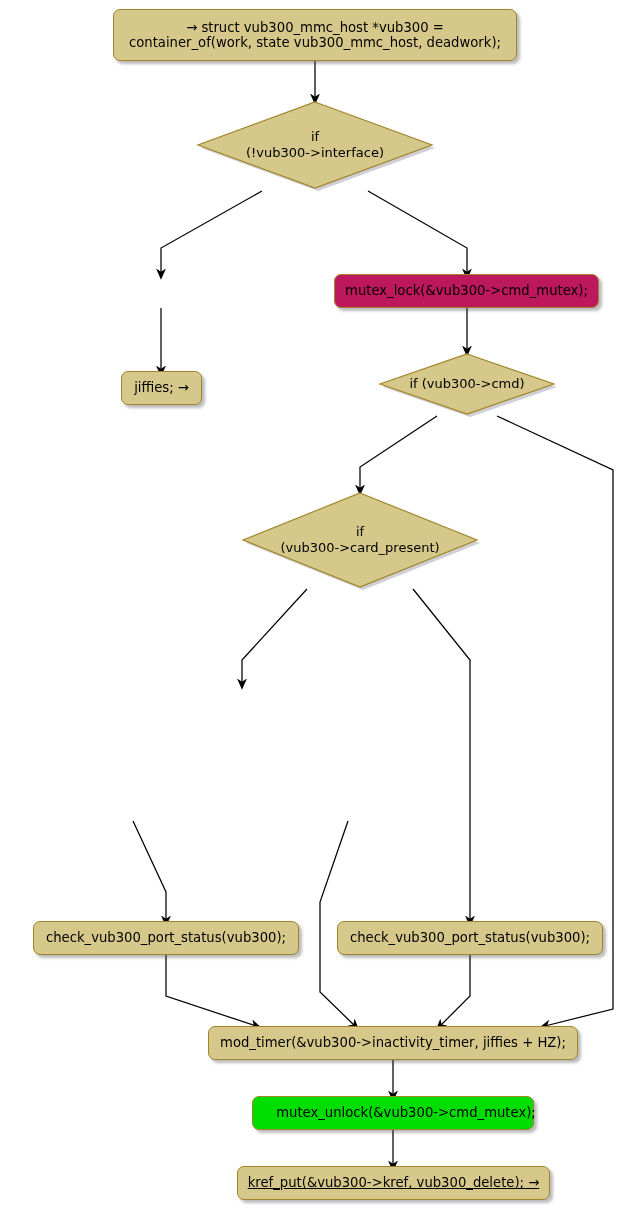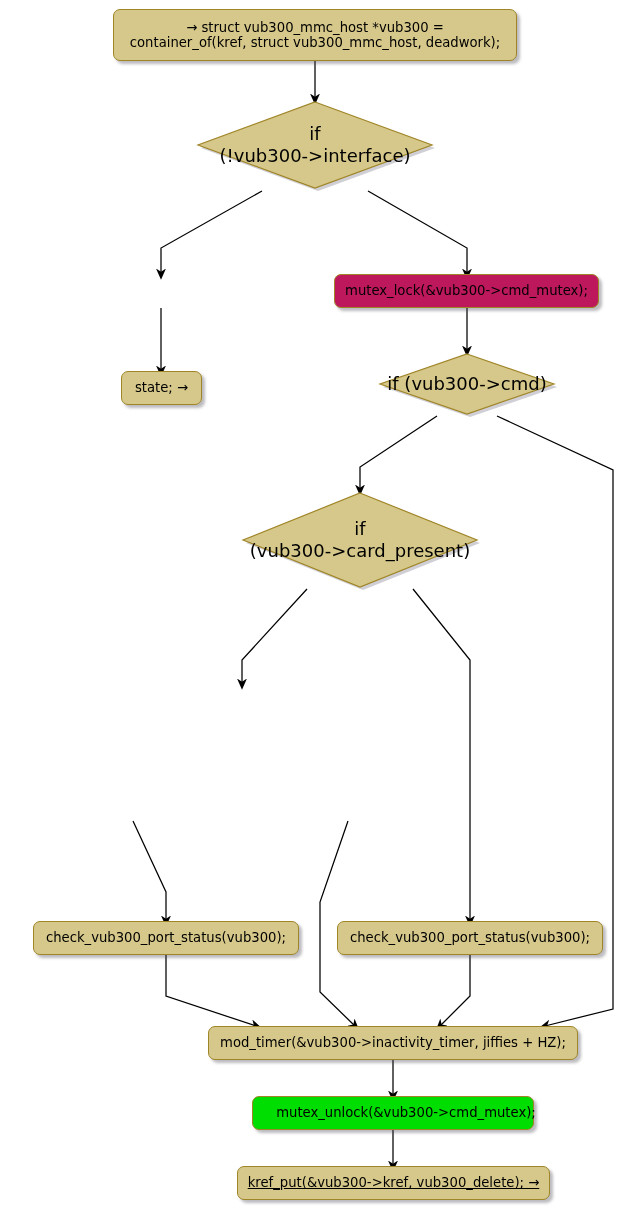--- a/index.html
+++ b/index.html
@@ -19,21 +19,21 @@
     white-space:pre;text-align:center;
   }
   .rect.red{background:#be185d;border-color:#A08528;}
   .rect.green{background:#00DD00;border-color:#A08528;padding-left:26px;}
   
   .diamond{position:absolute;}
   .diamond .shape{position:absolute;left:0;top:0;width:100%;height:100%;}
   .diamond .txt{
     position:absolute;left:0;top:0;width:100%;height:100%;
     display:flex;align-items:center;justify-content:center;
-    color:#000;font-size:18px;line-height:1.25;text-align:center;
+    color:#000;font-size:13px;line-height:1.25;text-align:center;
     white-space:pre;
   }
 </style>
 </head>
 <body>
 
 <div id="canvas">
 
   <svg class="edges" viewBox="0 0 627 1217" xmlns="http://www.w3.org/2000/svg">
     <defs>
@@ -69,35 +69,35 @@
 
       <path d="M470,955 L470,996 L440,1026"></path>
 
       <path d="M393,1060 L393,1096"></path>
 
       <path d="M393,1130 L393,1166"></path>
     </g>
   </svg>
 
   <div class="node rect" style="left:113px;top:9px;width:404px;height:52px;">→ struct vub300_mmc_host *vub300 =
-container_of(kref, struct vub300_mmc_host, deadwork);</div>
+container_of(work, state vub300_mmc_host, deadwork);</div>
 
   <div class="diamond" style="left:195px;top:99px;width:240px;height:92px;">
     <svg class="shape" viewBox="0 0 240 92" xmlns="http://www.w3.org/2000/svg">
       <polygon points="120,3 237,46 120,89 3,46" fill="#808090" opacity="0.38" transform="translate(3,3)"></polygon>
       <polygon points="120,3 237,46 120,89 3,46" fill="#D6C88A" stroke="#A08528" stroke-width="1.2"></polygon>
     </svg>
     <div class="txt">if
 (!vub300-&gt;interface)</div>
   </div>
 
 
   <div class="node rect red" style="left:334px;top:274px;width:265px;height:34px;">mutex_lock(&amp;vub300-&gt;cmd_mutex);</div>
 
-  <div class="node rect" style="left:121px;top:371px;width:81px;height:34px;">state; →</div>
+  <div class="node rect" style="left:121px;top:371px;width:81px;height:34px;">jiffies; →</div>
 
   <div class="diamond" style="left:377px;top:351px;width:180px;height:66px;">
     <svg class="shape" viewBox="0 0 180 66" xmlns="http://www.w3.org/2000/svg">
       <polygon points="90,3 177,33 90,63 3,33" fill="#808090" opacity="0.38" transform="translate(3,3)"></polygon>
       <polygon points="90,3 177,33 90,63 3,33" fill="#D6C88A" stroke="#A08528" stroke-width="1.2"></polygon>
     </svg>
     <div class="txt">if (vub300-&gt;cmd)</div>
   </div>
 
   <div class="diamond" style="left:240px;top:490px;width:240px;height:100px;">

